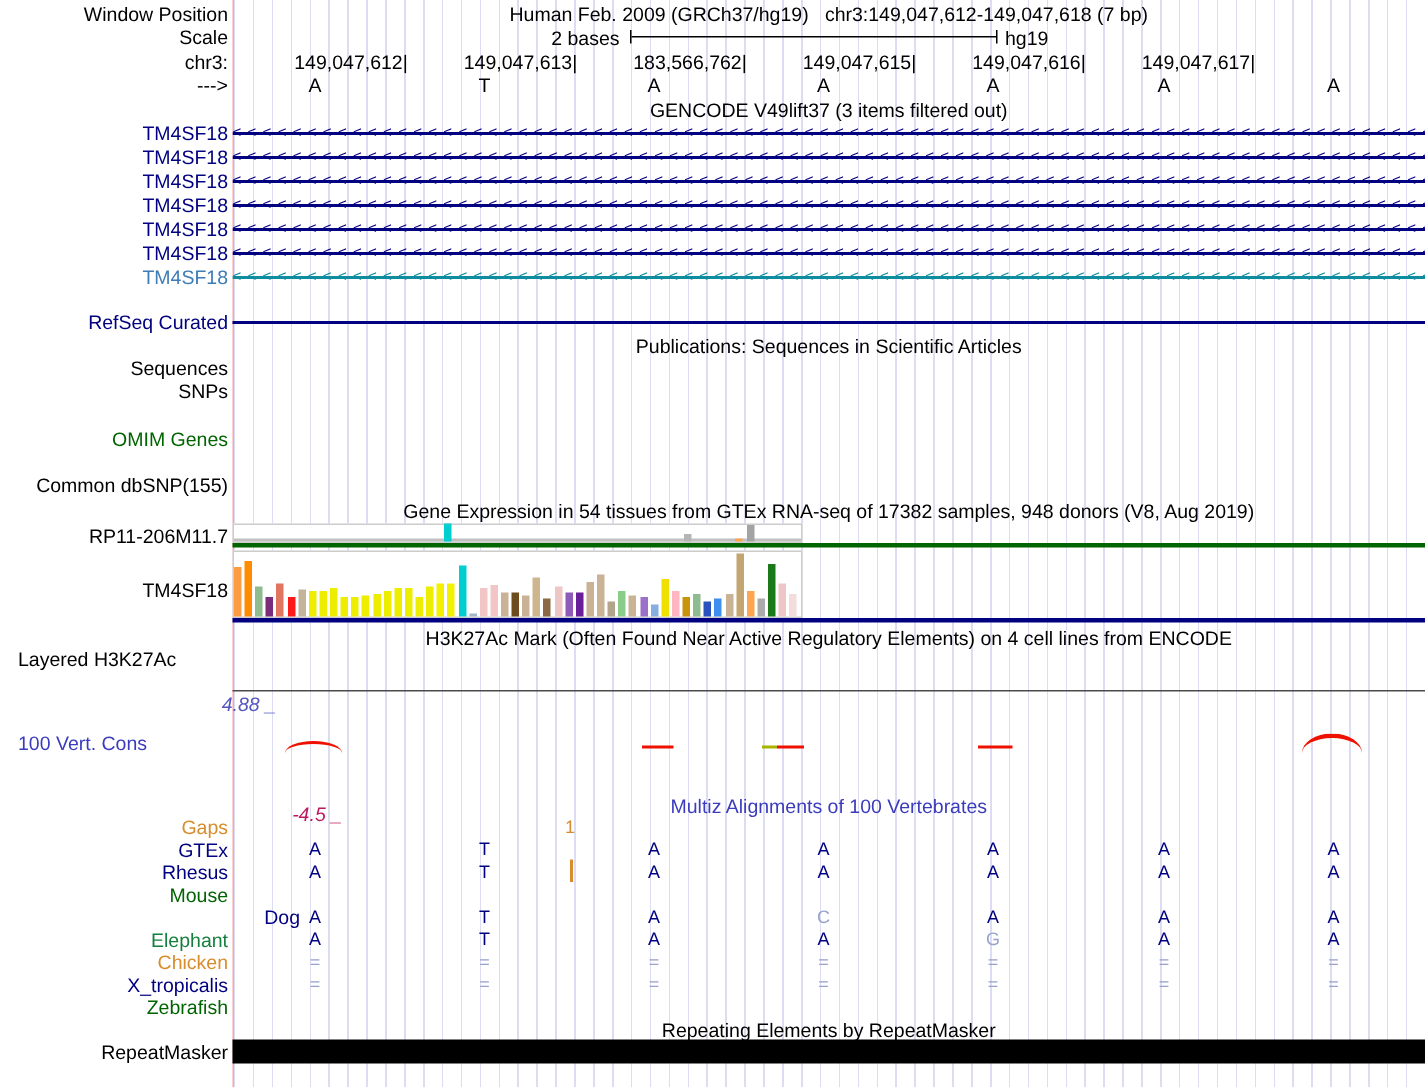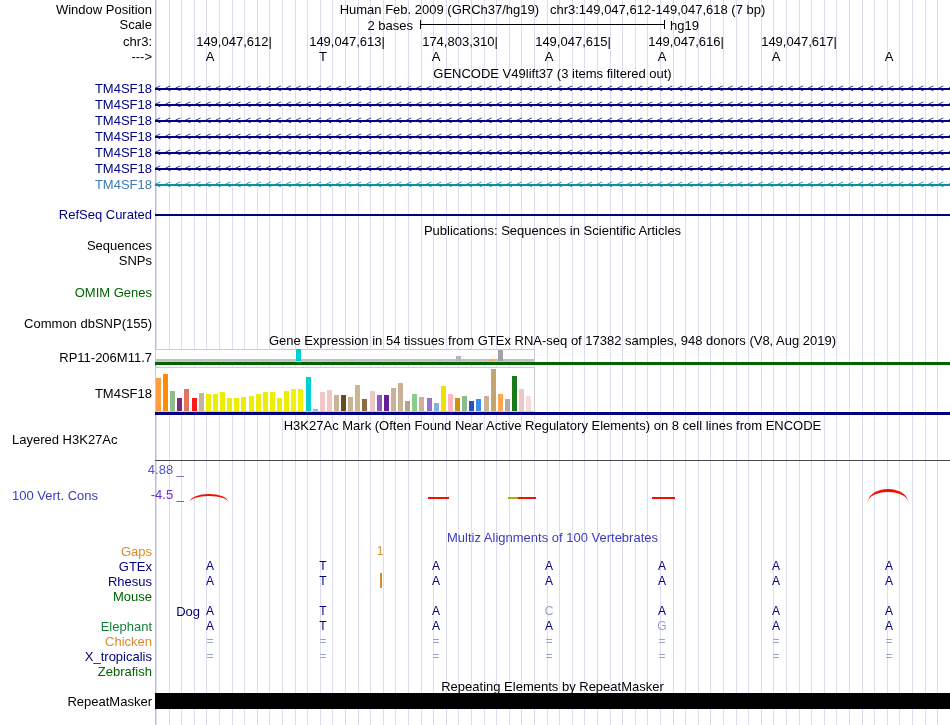--- a/index.html
+++ b/index.html
@@ -3,21 +3,21 @@
 <meta charset="utf-8">
 <style>
   html,body{margin:0;padding:0;background:#fff;}
   .browser{position:relative;width:950px;height:725px;background:#fff;overflow:hidden;
            font-family:"Liberation Sans",sans-serif;font-size:13px;color:#000;}
   .grid{position:absolute;left:156px;top:0;width:794px;height:725px;
         background:repeating-linear-gradient(to right,#DCDCF2 0px,#DCDCF2 1px,transparent 1px,transparent 12.6px);}
   .edge{position:absolute;left:155px;top:0;width:1px;height:725px;background:#F5A6A6;}
   .lbl{position:absolute;left:0;width:152px;text-align:right;white-space:nowrap;line-height:13px;}
   .lbl-left{position:absolute;left:12px;text-align:left;white-space:nowrap;line-height:13px;}
-  .num-lbl{position:absolute;left:0;width:184px;text-align:right;white-space:nowrap;line-height:13px;}
+  .num-lbl{position:absolute;left:0;width:184px;text-align:right;white-space:nowrap;line-height:13px;font-style:italic;}
   .title{position:absolute;left:155px;width:795px;text-align:center;white-space:nowrap;line-height:13px;}
   .hline{position:absolute;left:155px;width:795px;}
   .scale-line{position:absolute;left:420px;top:20px;width:243px;height:9px;
               border-left:1px solid #000;border-right:1px solid #000;
               background:linear-gradient(#000,#000) center/100% 1px no-repeat;}
   .gene-row{position:absolute;left:155px;width:795px;height:13px;overflow:hidden;}
   .gene-line{position:absolute;left:0;top:6px;width:100%;height:1.5px;}
   .gene-arrows{position:absolute;left:0;top:0;width:100%;height:13px;line-height:13px;
                font-size:10px;letter-spacing:4.2px;white-space:nowrap;}
   .num{position:absolute;width:100px;text-align:center;white-space:nowrap;line-height:13px;}
@@ -41,21 +41,21 @@
 
   <div class="lbl" style="top:18px">Scale</div>
   <div style="position:absolute;left:155px;top:18px;width:258px;text-align:right;">2 bases</div>
   <div class="scale-line"></div>
   <div style="position:absolute;left:670px;top:18px;">hg19</div>
 
   <div class="lbl" style="top:35px">chr3:</div>
   <div id="ruler-numbers">
       <div class="num" style="left: 184px; top: 35px;">149,047,612|</div>
       <div class="num" style="left: 297px; top: 35px;">149,047,613|</div>
-      <div class="num" style="left: 410px; top: 35px;">174,803,310|</div>
+      <div class="num" style="left: 410px; top: 35px;">183,566,762|</div>
       <div class="num" style="left: 523px; top: 35px;">149,047,615|</div>
       <div class="num" style="left: 636px; top: 35px;">149,047,616|</div>
       <div class="num" style="left: 749px; top: 35px;">149,047,617|</div>
     </div>
 
   <div class="lbl" style="top:50px">---&gt;</div>
   <div id="ruler-bases">
       <div class="base" style="left: 202px; top: 50px;">A</div>
       <div class="base" style="left: 315px; top: 50px;">T</div>
       <div class="base" style="left: 428px; top: 50px;">A</div>
@@ -179,27 +179,27 @@
       <div class="bar" style="left: 483.52px; top: 396px; width: 5px; height: 15px; background: rgb(201, 178, 149);"></div>
       <div class="bar" style="left: 490.64px; top: 369px; width: 5px; height: 42px; background: rgb(195, 165, 113);"></div>
       <div class="bar" style="left: 497.76px; top: 394px; width: 5px; height: 17px; background: rgb(255, 165, 79);"></div>
       <div class="bar" style="left: 504.88px; top: 399px; width: 5px; height: 12px; background: rgb(171, 171, 171);"></div>
       <div class="bar" style="left: 512px; top: 376px; width: 5px; height: 35px; background: rgb(26, 122, 26);"></div>
       <div class="bar" style="left: 519.12px; top: 389px; width: 5px; height: 22px; background: rgb(238, 198, 198);"></div>
       <div class="bar" style="left: 526.24px; top: 396px; width: 5px; height: 15px; background: rgb(242, 220, 220);"></div>
     </div>
   <div class="hline" style="top:412px;height:3px;background:#000080"></div>
 
-  <div class="title" style="top:419px">H3K27Ac Mark (Often Found Near Active Regulatory Elements) on 8 cell lines from ENCODE</div>
+  <div class="title" style="top:419px">H3K27Ac Mark (Often Found Near Active Regulatory Elements) on 4 cell lines from ENCODE</div>
   <div class="lbl-left" style="top:433px">Layered H3K27Ac</div>
   <div class="hline" style="top:460px;height:1px;background:#4A4A4A"></div>
 
   <div class="num-lbl" style="top: 463px; color: rgb(84, 86, 190);">4.88 _</div>
   <div class="lbl-left" style="top: 489px; color: rgb(59, 59, 190);">100 Vert. Cons</div>
-  <div class="num-lbl" style="top: 488px; color: #6d28d9;">-4.5 _</div>
+  <div class="num-lbl" style="top: 536px; color: #be185d; margin-left: 44px;">-4.5 _</div>
   <div id="cons-marks">
       <div class="cons-arc" style="left: 190px; top: 494px; width: 38px;"></div>
       <div class="cons-line" style="left: 428px; top: 497px; width: 21px;"></div>
       <div class="cons-line" style="left: 508px; top: 497px; width: 10px; background: rgb(168, 180, 0);"></div>
       <div class="cons-line" style="left: 518px; top: 497px; width: 18px;"></div>
       <div class="cons-line" style="left: 652px; top: 497px; width: 23px;"></div>
       <div class="cons-arch" style="left: 868px; top: 489px; width: 40px;"></div>
     </div>
 
   <div class="title" style="top: 531px; color: rgb(59, 59, 190);">Multiz Alignments of 100 Vertebrates</div>

